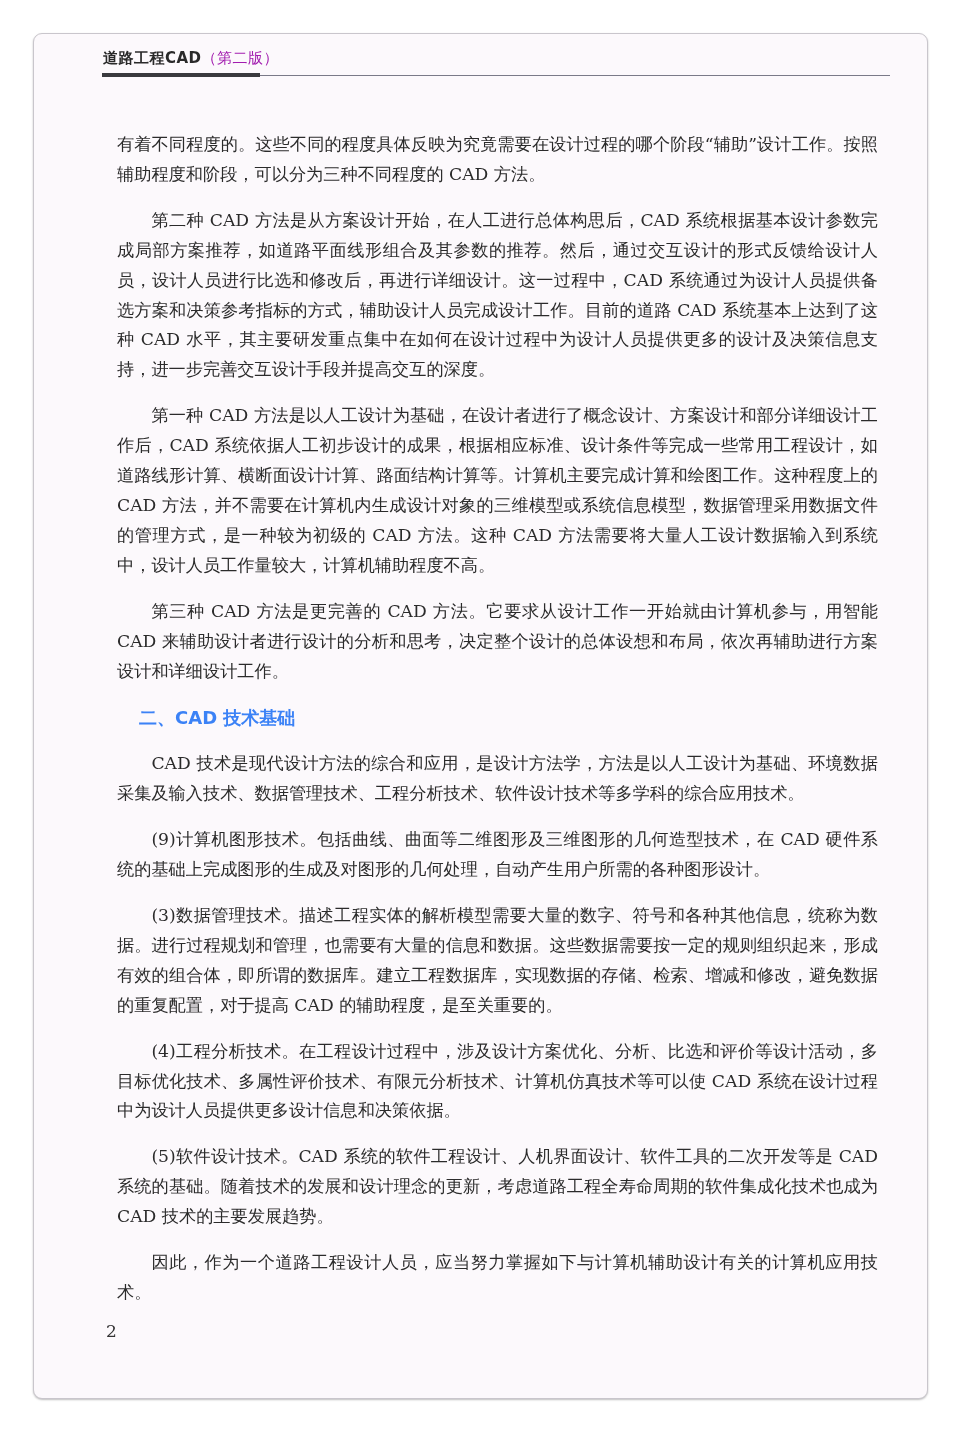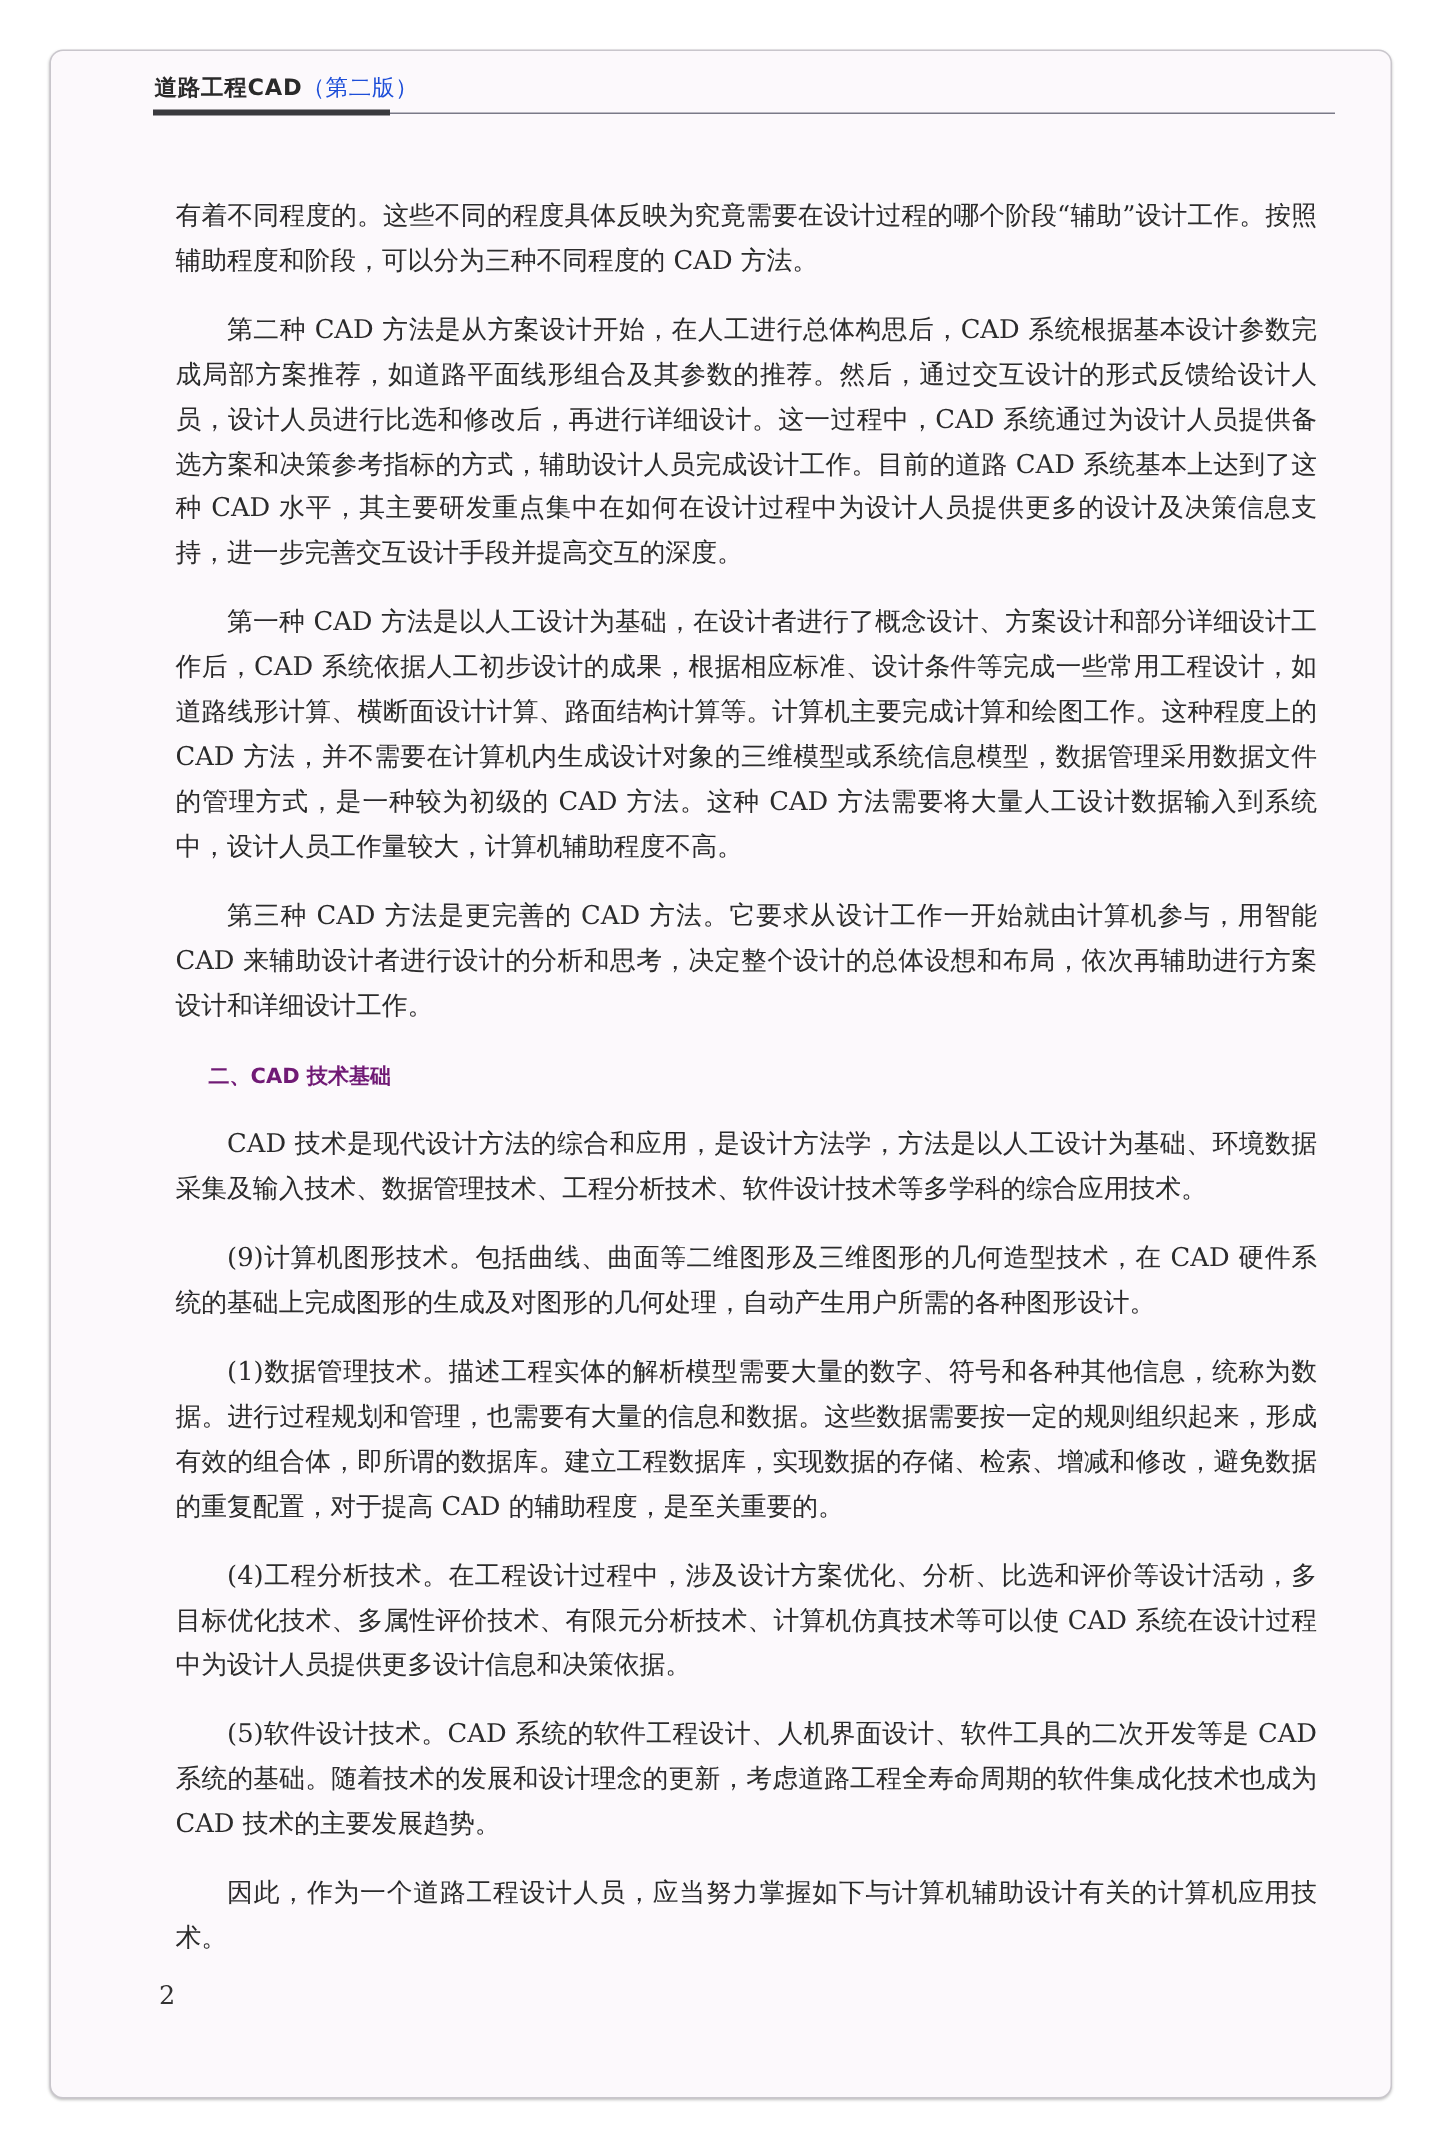--- a/index.html
+++ b/index.html
@@ -11,37 +11,37 @@
     position:absolute; left:33px; top:33px; width:893px; height:1364px;
     background:#fcf9fc; border:1px solid #c9c6cc; border-radius:9px;
     box-shadow: 0 1px 2px rgba(0,0,0,0.25);
   }
   .running-head {
     position:absolute; left:103px; top:49px;
     font-family:"DejaVu Sans", "Liberation Sans", sans-serif;
     font-size:15px; color:#2a2a2a; letter-spacing:0.5px; white-space:nowrap;
   }
   .running-head .bold { font-weight:bold;margin-top:32px; }
-  .running-head .light { color:#1d4ed8; font-weight:normal; }
+  .running-head .light { color:#a21caf; font-weight:normal; }
   .head-rule-thick {
     position:absolute; left:102px; top:73px; width:158px; height:4px; background:#3a3a3e;
   }
   .head-rule-thin {
     position:absolute; left:260px; top:75px; width:630px; height:1px; background:#7a7a88;
   }
   .body-text {
     position:absolute; left:101px; top:114px; width:793px;
     font-size:17.2px; line-height:29.9px; color:#2b2b2b;
     text-align:justify; text-justify:inter-character;
   }
   .body-text p { margin:16px; }
   .indent { text-indent:2em; }
   .section-heading {
     font-family:"DejaVu Sans", "Liberation Sans", sans-serif;
-    font-weight:bold; font-size:14px; color:#701a75;
+    font-weight:bold; font-size:18px; color:#3b82f6;
     margin:17px 0 15px 0 !important; padding-left:38px; line-height:30px;
   }
   .page-number {
     position:absolute; left:106px; top:1321px; font-size:17px; color:#333;
   }
 </style>
 </head>
 <body>
 
 <div class="page"></div>
@@ -55,19 +55,19 @@
 <div class="body-text">
   <p>有着不同程度的。这些不同的程度具体反映为究竟需要在设计过程的哪个阶段“辅助”设计工作。按照辅助程度和阶段，可以分为三种不同程度的 CAD 方法。</p>
   <p class="indent">第二种 CAD 方法是从方案设计开始，在人工进行总体构思后，CAD 系统根据基本设计参数完成局部方案推荐，如道路平面线形组合及其参数的推荐。然后，通过交互设计的形式反馈给设计人员，设计人员进行比选和修改后，再进行详细设计。这一过程中，CAD 系统通过为设计人员提供备选方案和决策参考指标的方式，辅助设计人员完成设计工作。目前的道路 CAD 系统基本上达到了这种 CAD 水平，其主要研发重点集中在如何在设计过程中为设计人员提供更多的设计及决策信息支持，进一步完善交互设计手段并提高交互的深度。</p>
   <p class="indent">第一种 CAD 方法是以人工设计为基础，在设计者进行了概念设计、方案设计和部分详细设计工作后，CAD 系统依据人工初步设计的成果，根据相应标准、设计条件等完成一些常用工程设计，如道路线形计算、横断面设计计算、路面结构计算等。计算机主要完成计算和绘图工作。这种程度上的 CAD 方法，并不需要在计算机内生成设计对象的三维模型或系统信息模型，数据管理采用数据文件的管理方式，是一种较为初级的 CAD 方法。这种 CAD 方法需要将大量人工设计数据输入到系统中，设计人员工作量较大，计算机辅助程度不高。</p>
   <p class="indent">第三种 CAD 方法是更完善的 CAD 方法。它要求从设计工作一开始就由计算机参与，用智能 CAD 来辅助设计者进行设计的分析和思考，决定整个设计的总体设想和布局，依次再辅助进行方案设计和详细设计工作。</p>
 
   <p class="section-heading">二、CAD 技术基础</p>
 
   <p class="indent">CAD 技术是现代设计方法的综合和应用，是设计方法学，方法是以人工设计为基础、环境数据采集及输入技术、数据管理技术、工程分析技术、软件设计技术等多学科的综合应用技术。</p>
   <p class="indent">(9)计算机图形技术。包括曲线、曲面等二维图形及三维图形的几何造型技术，在 CAD 硬件系统的基础上完成图形的生成及对图形的几何处理，自动产生用户所需的各种图形设计。</p>
-  <p class="indent">(1)数据管理技术。描述工程实体的解析模型需要大量的数字、符号和各种其他信息，统称为数据。进行过程规划和管理，也需要有大量的信息和数据。这些数据需要按一定的规则组织起来，形成有效的组合体，即所谓的数据库。建立工程数据库，实现数据的存储、检索、增减和修改，避免数据的重复配置，对于提高 CAD 的辅助程度，是至关重要的。</p>
+  <p class="indent">(3)数据管理技术。描述工程实体的解析模型需要大量的数字、符号和各种其他信息，统称为数据。进行过程规划和管理，也需要有大量的信息和数据。这些数据需要按一定的规则组织起来，形成有效的组合体，即所谓的数据库。建立工程数据库，实现数据的存储、检索、增减和修改，避免数据的重复配置，对于提高 CAD 的辅助程度，是至关重要的。</p>
   <p class="indent">(4)工程分析技术。在工程设计过程中，涉及设计方案优化、分析、比选和评价等设计活动，多目标优化技术、多属性评价技术、有限元分析技术、计算机仿真技术等可以使 CAD 系统在设计过程中为设计人员提供更多设计信息和决策依据。</p>
   <p class="indent">(5)软件设计技术。CAD 系统的软件工程设计、人机界面设计、软件工具的二次开发等是 CAD 系统的基础。随着技术的发展和设计理念的更新，考虑道路工程全寿命周期的软件集成化技术也成为 CAD 技术的主要发展趋势。</p>
   <p class="indent">因此，作为一个道路工程设计人员，应当努力掌握如下与计算机辅助设计有关的计算机应用技术。</p>
 </div>
 
 <div class="page-number">2</div>
 
 </body></html>

